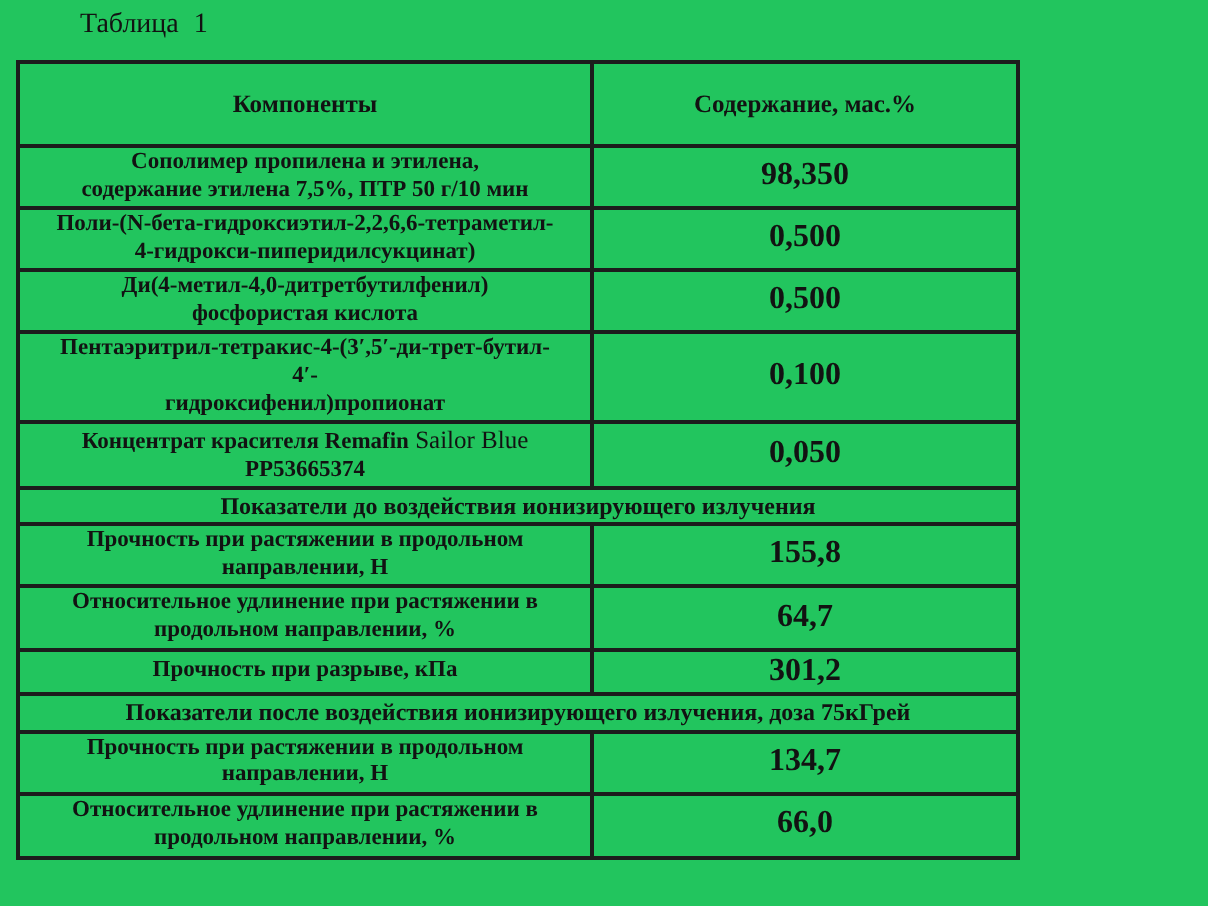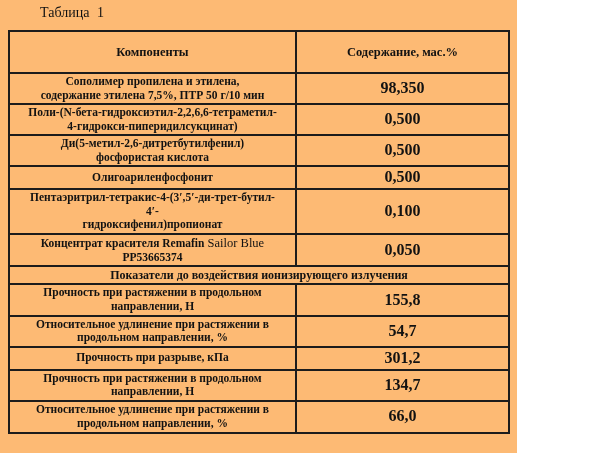--- a/index.html
+++ b/index.html
@@ -3,21 +3,21 @@
 <meta charset="utf-8">
 <style>
   * { margin: 0; padding: 0; box-sizing: border-box; }
   html, body {
     width: 604px; height: 453px;
     background: #ffffff;
     font-family: "Liberation Serif", "DejaVu Serif", serif;
     color: #121212;
     overflow: hidden;
   }
-  .page { position: relative; width: 517px; height: 453px; background: #fdba74; }
+  .page { position: relative; width: 604px; height: 453px; background: #22c55e; }
   .doc-title {
     position: absolute; left: 40px; top: 5px;
     font-size: 14px; font-weight: normal;
     word-spacing: 4px;
   }
   table.main {
     position: absolute; left: 8px; top: 30px;
     width: 500px;
     border-collapse: collapse;
     table-layout: fixed;
@@ -68,29 +68,25 @@
         <td class="val">98,350</td>
       </tr>
 
       <tr style="height:29px;">
         <td>Поли-(N-бета-гидроксиэтил-2,2,6,6-тетраметил-
 4-гидрокси-пиперидилсукцинат)</td>
         <td class="val">0,500</td>
       </tr>
 
       <tr style="height:26px;">
-        <td>Ди(5-метил-2,6-дитретбутилфенил)
+        <td>Ди(4-метил-4,0-дитретбутилфенил)
 фосфористая кислота</td>
         <td class="val">0,500</td>
       </tr>
 
-      <tr style="height:15px;">
-        <td>Олигоариленфосфонит</td>
-        <td class="val">0,500</td>
-      </tr>
 
       <tr style="height:44px;">
         <td>Пентаэритрил-тетракис-4-(3′,5′-ди-трет-бутил-
 4′-
 гидроксифенил)пропионат</td>
         <td class="val">0,100</td>
       </tr>
 
       <tr style="height:31px;margin-left:10px;">
         <td><span>Концентрат красителя Remafin</span><span class="regular-font"> Sailor Blue</span><span class="name-line2">PP53665374</span></td>
@@ -104,28 +100,31 @@
 
       <tr style="height:29px;">
         <td>Прочность при растяжении в продольном
 направлении, Н</td>
         <td class="val">155,8</td>
       </tr>
 
       <tr style="height:30px;">
         <td>Относительное удлинение при растяжении в
 продольном направлении, %</td>
-        <td class="val">54,7</td>
+        <td class="val">64,7</td>
       </tr>
 
       <tr style="height:16px;">
         <td>Прочность при разрыве, кПа</td>
         <td class="val">301,2</td>
       </tr>
 
+      <tr style="height:17px;">
+        <td class="caption" colspan="2">Показатели после воздействия ионизирующего излучения, доза 75кГрей</td>
+      </tr>
 
       <tr style="height:30px;">
         <td>Прочность при растяжении в продольном
 направлении, Н</td>
         <td class="val">134,7</td>
       </tr>
 
       <tr style="height:32px;">
         <td>Относительное удлинение при растяжении в
 продольном направлении, %</td>

